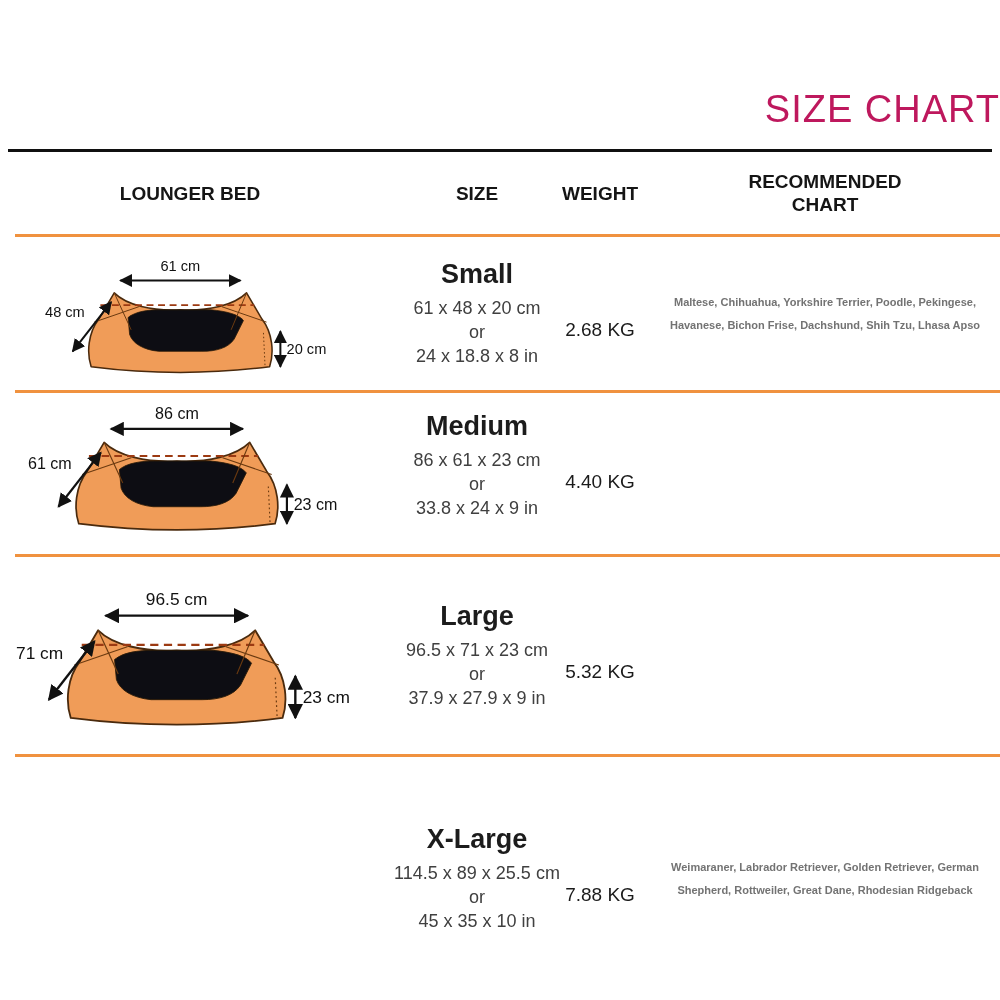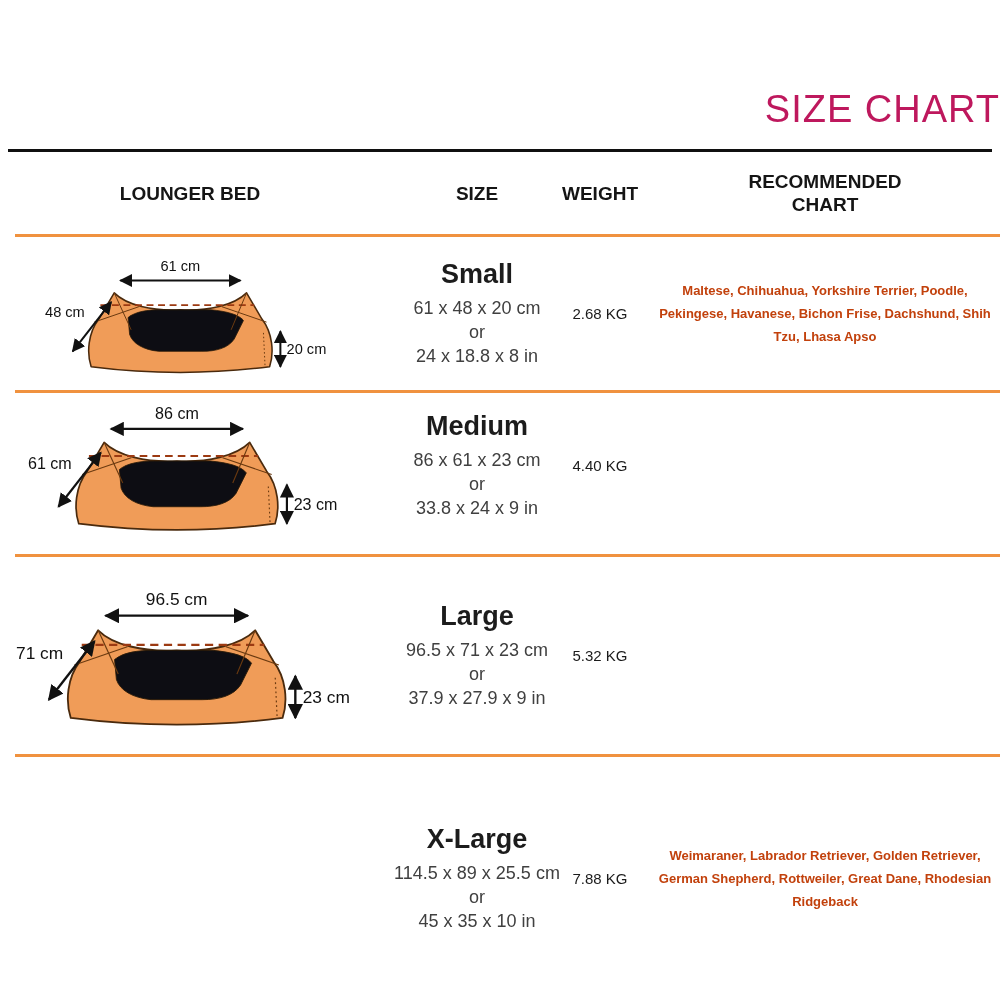--- a/index.html
+++ b/index.html
@@ -18,24 +18,24 @@
     font-weight:700;font-size:19px;text-align:center;line-height:23px;color:#151515;}
   .h-lounger{left:30px;width:320px;}
   .h-size{left:382px;width:190px;}
   .h-weight{left:540px;width:120px;}
   .h-breeds{left:658px;width:334px;}
   .h-breeds span{display:block;max-width:175px;}
   .row{position:absolute;left:0;width:1000px;}
   .cell-bed{position:absolute;left:0;top:4px;width:380px;height:100%;display:flex;align-items:center;}
   .cell-size{position:absolute;left:382px;top:0;width:190px;height:100%;display:flex;flex-direction:column;
     align-items:center;justify-content:center;text-align:center;}
-  .cell-weight{position:absolute;left:540px;top:0;width:120px;height:100%;display:flex;align-items:center;
-    justify-content:center;font-size:15px;color:#1b1b1b;}
+  .cell-weight{position:absolute;left:540px;top:16px;width:120px;height:100%;display:flex;align-items:center;
+    justify-content:center;font-size:19px;color:#1b1b1b;}
   .cell-breeds{position:absolute;left:658px;top:0;width:334px;height:100%;display:flex;align-items:center;
-    justify-content:center;text-align:center;font-weight:700;font-size:13px;line-height:23px;color:#c2410c;}
+    justify-content:center;text-align:center;font-weight:700;font-size:11px;line-height:23px;color:#737373;}
   .size-name{font-weight:700;font-size:27px;margin-bottom:6px;}
   .size-line{font-size:18px;line-height:24px;color:#404040;}
   .bed-svg text{font-family:"Liberation Sans",sans-serif;font-size:19px;fill:#111;}
   .r1 .bed-svg{margin-left:45px;}
   .r2 .bed-svg{margin-left:28px;}
   .r3 .bed-svg{margin-left:16px;}
   .r4 .bed-svg{margin-left:2px;}
 </style>
 </head>
 <body>

